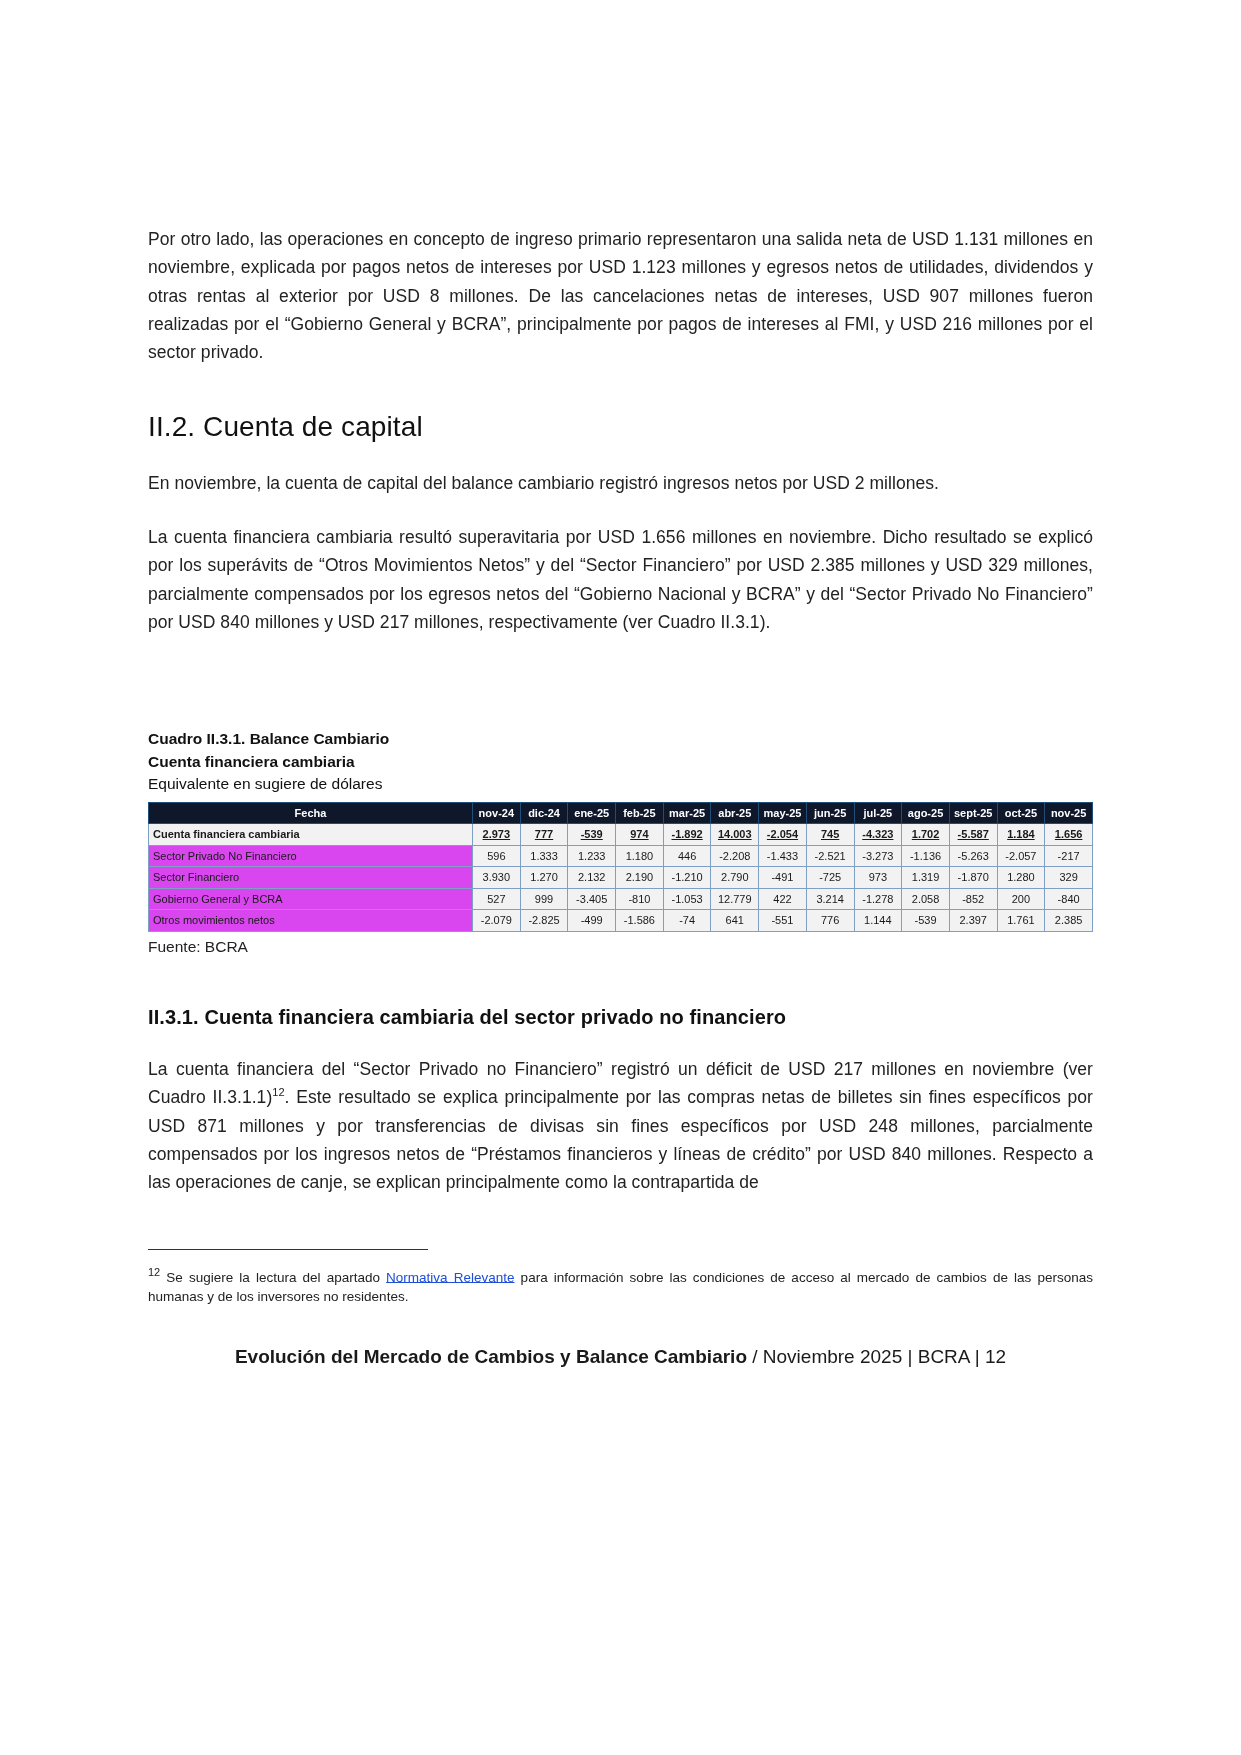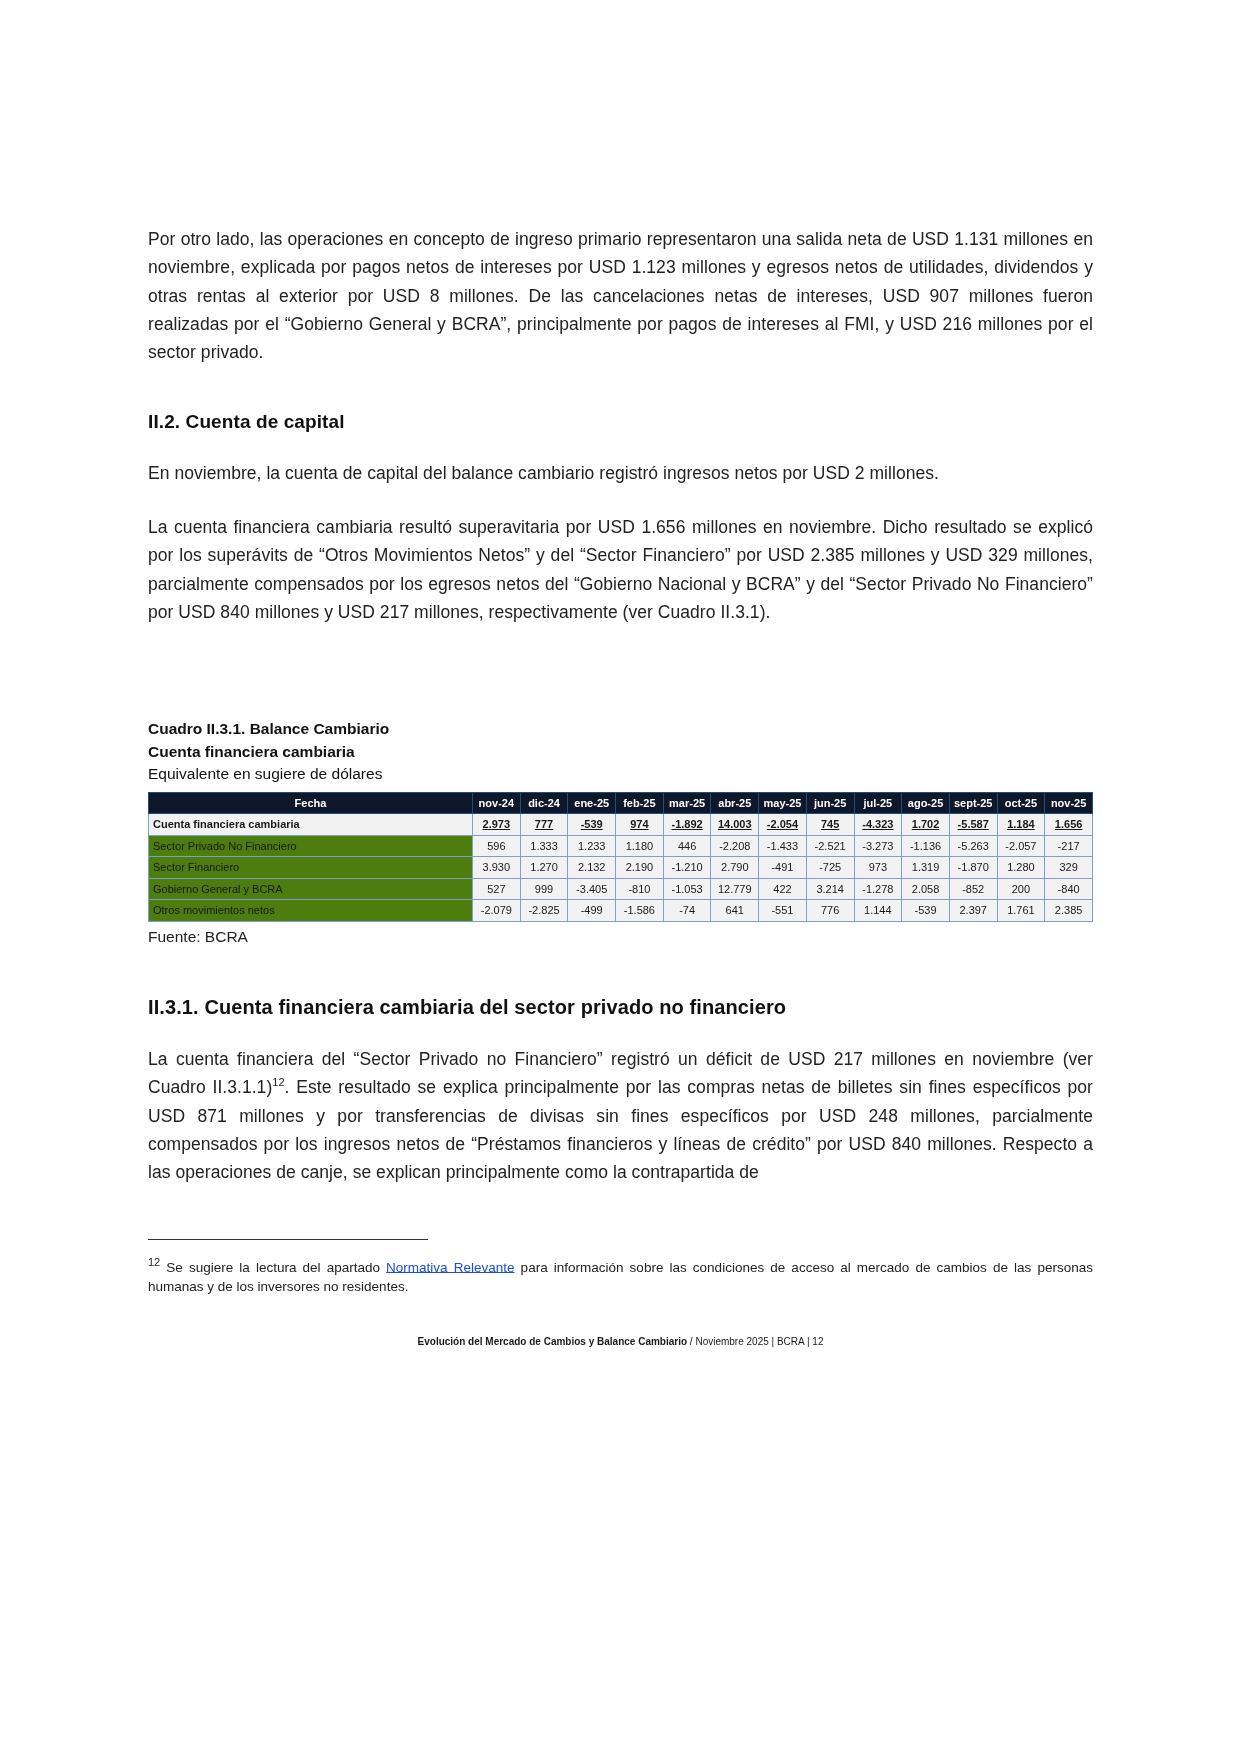--- a/index.html
+++ b/index.html
@@ -23,22 +23,22 @@
   }
   p.body-text {
     font-size: 17.5px;
     line-height: 1.62;
     text-align: justify;
     margin: 0 0 26px 0;
     color: #222222;
     letter-spacing: 0.05px;
   }
   h2.heading {
-    font-size: 19px;
-    font-weight: bold;
+    font-size: 28px;
+    font-weight: normal;
     margin: 44px 0 26px 0;
     color: #111111;
     letter-spacing: 0.1px;
   }
   h3.subheading {
     font-size: 20px;
     font-weight: bold;
     margin: 50px 0 26px 0;
     color: #111111;
     letter-spacing: 0.1px;
@@ -77,21 +77,21 @@
     color: #ffffff;
     text-align: center;
     font-weight: bold;
     border: 1px solid #1f4e79;
   }
   table.data-table thead th.fecha-col {
     width: 315px;
   }
   table.data-table tbody td.label {
     text-align: left;
-    background: #4d7c0f;
+    background: #d946ef;
   }
   table.data-table tbody td.num {
     text-align: center;
     background: #f2f2f2;
   }
   table.data-table tbody tr.total td {
     font-weight: bold;
     background: #f2f2f2;
   }
   table.data-table tbody tr.total td.num {
@@ -122,21 +122,21 @@
     color: #222222;
     text-align: justify;
   }
   .footnote-text a {
     color: #1d4ed8;
     text-decoration: underline;
   }
   .page-footer {
     margin-top: 38px;
     text-align: center;
-    font-size: 10px;
+    font-size: 19px;
     color: #1a1a1a;
   }
   .page-footer .bold {
     font-weight: bold;
   }
 </style>
 </head>
 <body>
 
 <div class="page">

